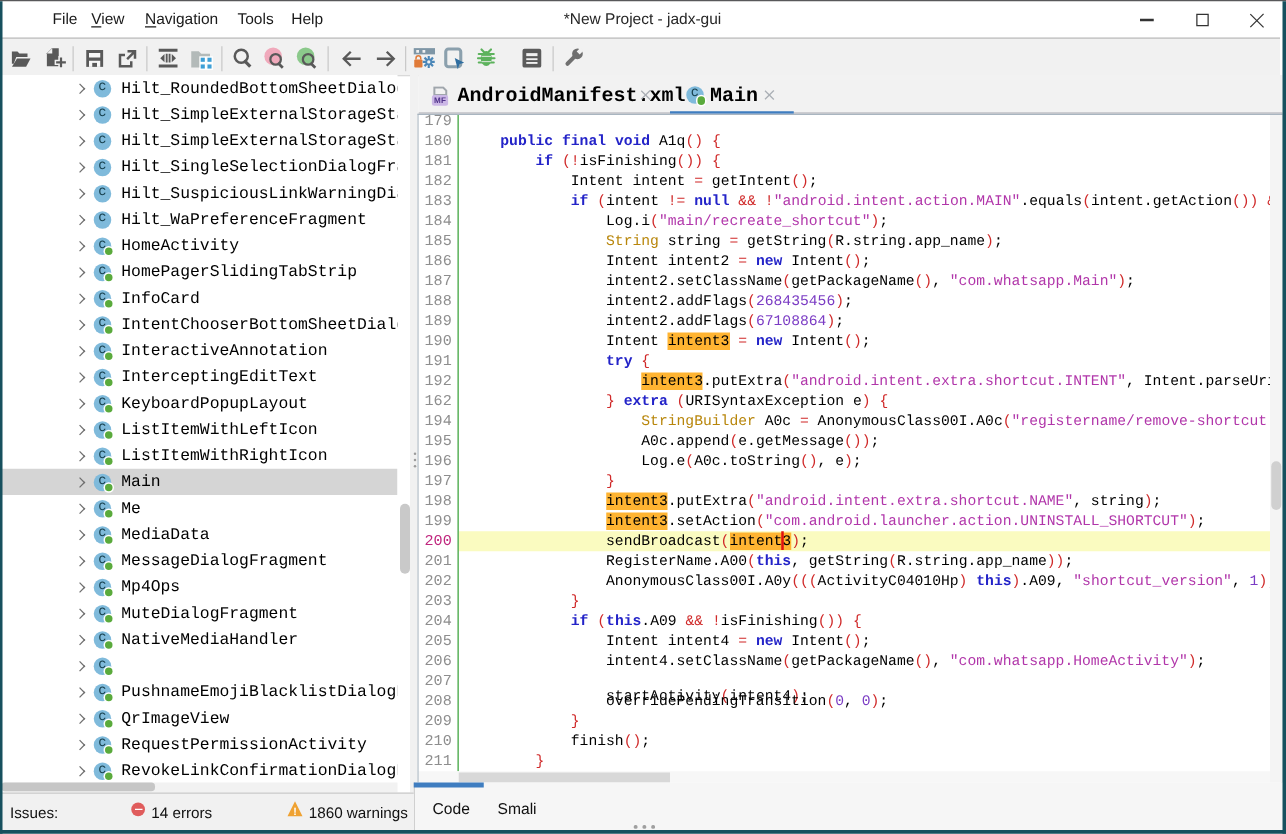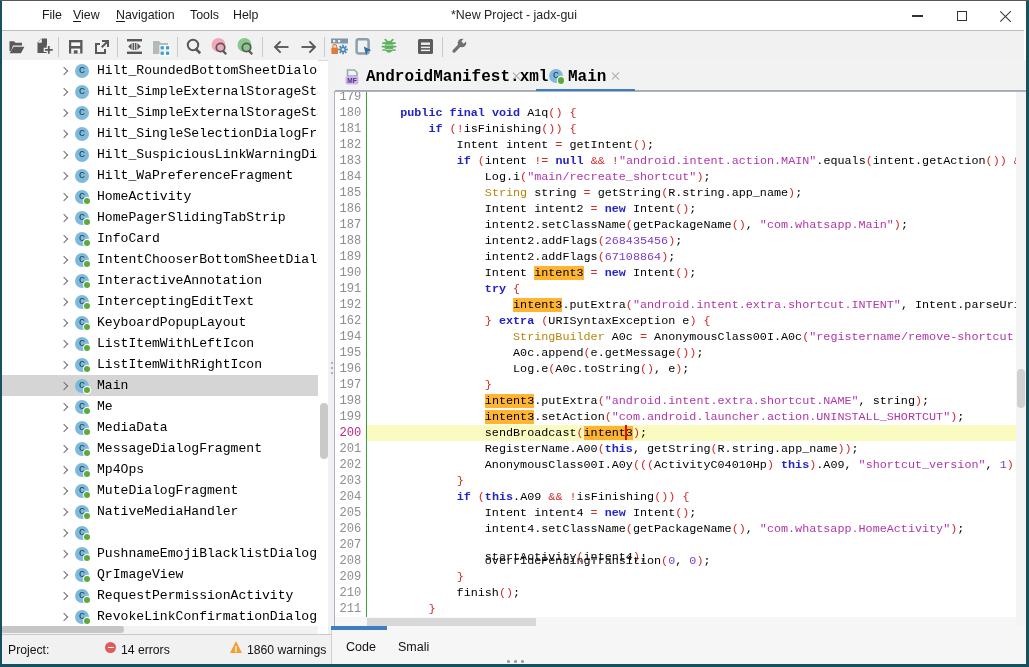--- a/index.html
+++ b/index.html
@@ -457,21 +457,21 @@
   <span class="lbl" style="left:14px">Code</span>
   <span class="lbl" style="left:66px">Smali</span>
 </div>
 <div id="code-ind"></div>
 <div id="dots3">
     <i style="left:0"></i>
     <i style="left:7px"></i>
     <i style="left:14px"></i>
   </div>
 <div id="status">
-  <span class="txt" style="left:8px">Project:</span>
+  <span class="txt" style="left:8px">Issues:</span>
   <span class="txt" style="left:121px">14 errors</span>
   <span class="txt" style="left:247px">1860 warnings</span>
 </div>
 <div id="erricon"></div>
 <div id="warnicon"></div>
 <div class="bstrip" style="left:0;top:0;width:1029px;height:1px;background:#58585a"></div>
 <div class="bstrip" style="left:0;top:1px;width:2px;height:666px"></div>
 <div class="bstrip" style="left:1026px;top:1px;width:3px;height:666px"></div>
 <div class="bstrip" style="left:0;top:664px;width:1029px;height:3px"></div>
 </body></html>

